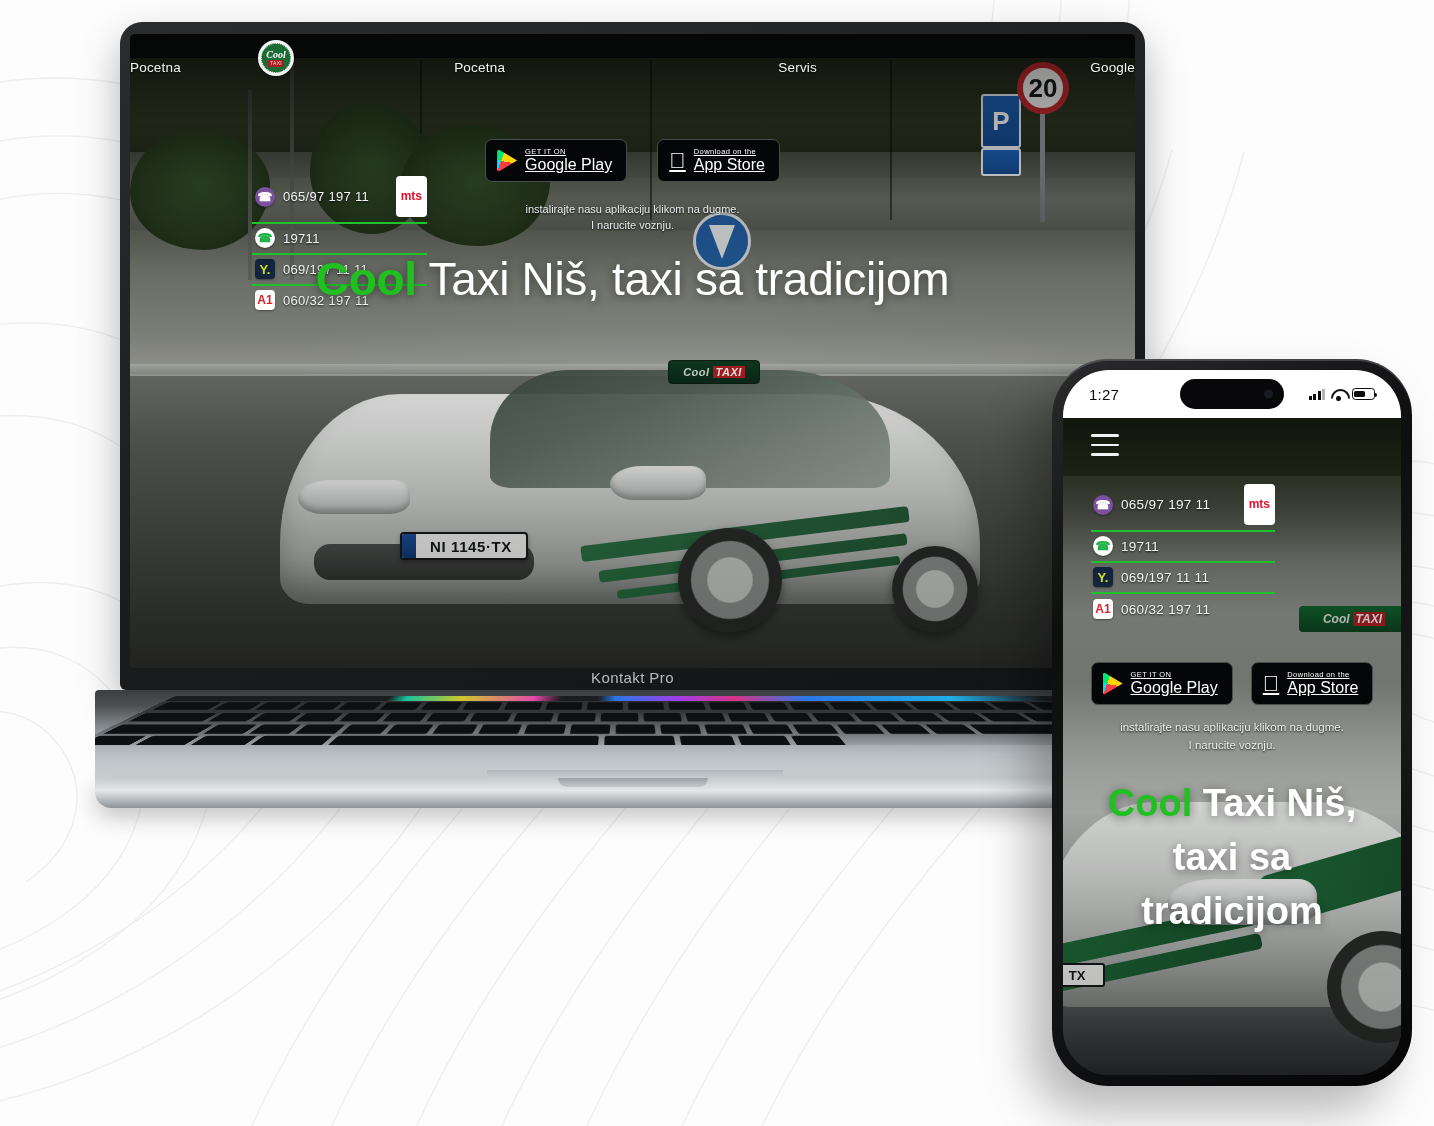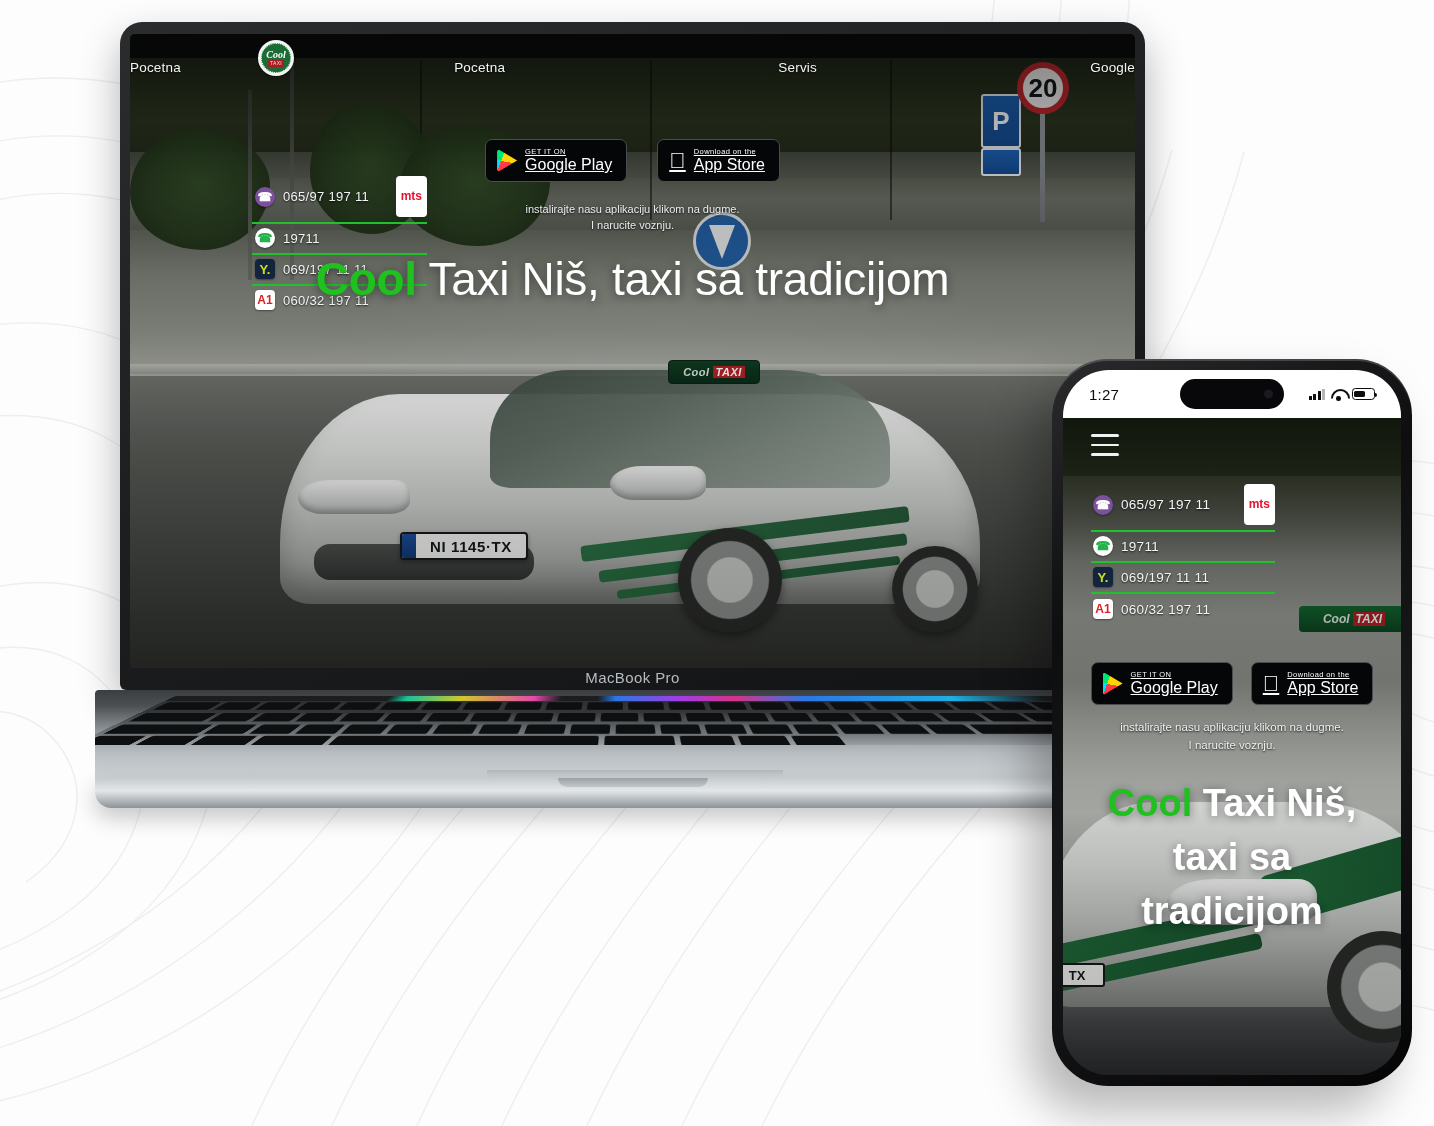--- a/index.html
+++ b/index.html
@@ -754,21 +754,21 @@
               <span class="c-num">060/32 197 11</span>
             </div>
           </div>
 
           <h1 class="headline">
             <span class="hl-accent">Cool</span><span> Taxi Niš, taxi sa tradicijom</span>
           </h1>
         </div>
 
       </div>
-      <div class="lid-chin">MacBook Pro</div>
+      <div class="lid-chin">Kontakt Pro</div>
     </div>
 
     <div class="base">
       <div class="base-top">
         <div class="kb-deck">
           <div class="touchbar"></div>
           <div class="keyrow" style="top:11px">
             <span class="key" style="width:52px"></span>
               <span class="key" style="width:34px"></span>
             <span class="key" style="width:34px"></span>

